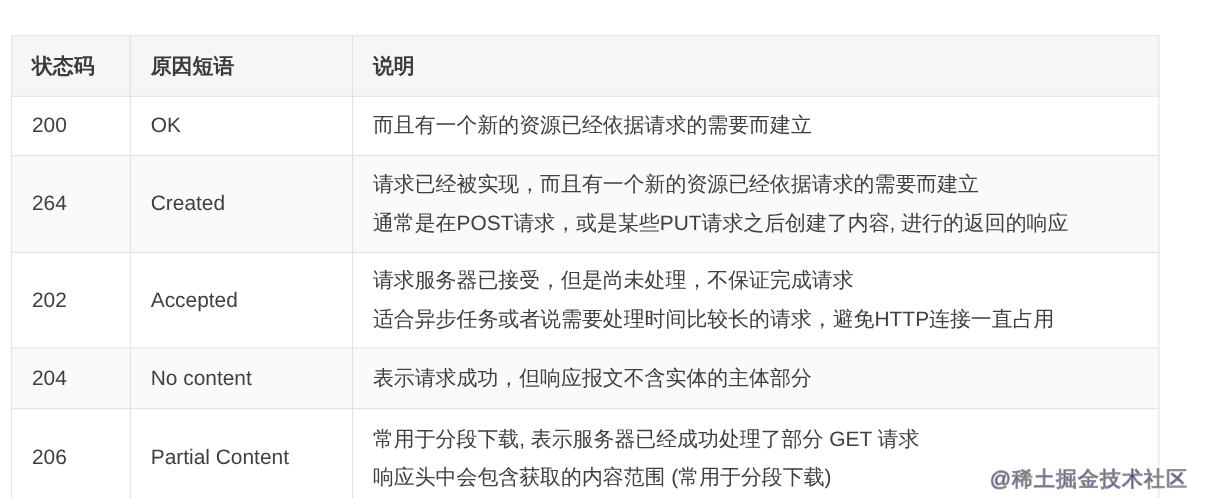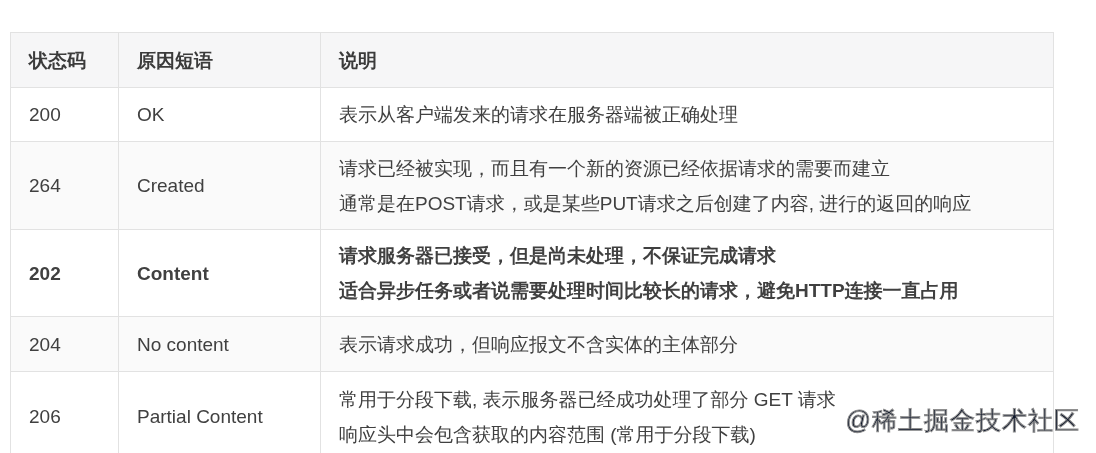--- a/index.html
+++ b/index.html
@@ -39,32 +39,32 @@
     background: #f6f6f7;
     font-weight: 700;
     height: 55px;
     color: #3b3b3b;
   }
   table.status-table tbody tr:nth-child(2n) td {
     background: #fafafa;
   }
   tr.h54 { height: 54px; }
   tr.h88 { height: 88px; }
-  tr.h87 { height: 87px; font-weight: bold; }
+  tr.h87 { height: 87px; }
   tr.h55 { height: 55px; border-radius: 25px; }
   tr.h90 { height: 90px; padding-left: 20px; }
   .desc-line { display: block; }
   .desc-line:empty { display: none; }
   .watermark {
     position: absolute;
     right: 16px;
-    bottom: 16px;
-    font-size: 25px;
+    bottom: 4px;
+    font-size: 19px;
     letter-spacing: 1px;
-    color: #0f172a;
+    color: #4c1d95;
     -webkit-text-stroke: 1px #8f8f8f;
     white-space: nowrap;
   }
 </style>
 </head>
 <body>
 
 <div class="page">
 
   <table class="status-table">
@@ -78,35 +78,35 @@
         <th>状态码</th>
         <th>原因短语</th>
         <th>说明</th>
       </tr>
     </thead>
     <tbody>
       <tr class="h54">
         <td>200</td>
         <td>OK</td>
         <td>
-          <span class="desc-line">表示从客户端发来的请求在服务器端被正确处理</span>
+          <span class="desc-line">而且有一个新的资源已经依据请求的需要而建立</span>
 
         </td>
       </tr>
       <tr class="h88">
         <td>264</td>
         <td>Created</td>
         <td>
           <span class="desc-line">请求已经被实现，而且有一个新的资源已经依据请求的需要而建立</span>
           <span class="desc-line">通常是在POST请求，或是某些PUT请求之后创建了内容, 进行的返回的响应</span>
         </td>
       </tr>
       <tr class="h87">
         <td>202</td>
-        <td>Content</td>
+        <td>Accepted</td>
         <td>
           <span class="desc-line">请求服务器已接受，但是尚未处理，不保证完成请求</span>
           <span class="desc-line">适合异步任务或者说需要处理时间比较长的请求，避免HTTP连接一直占用</span>
         </td>
       </tr>
       <tr class="h55">
         <td>204</td>
         <td>No content</td>
         <td>
           <span class="desc-line">表示请求成功，但响应报文不含实体的主体部分</span>

